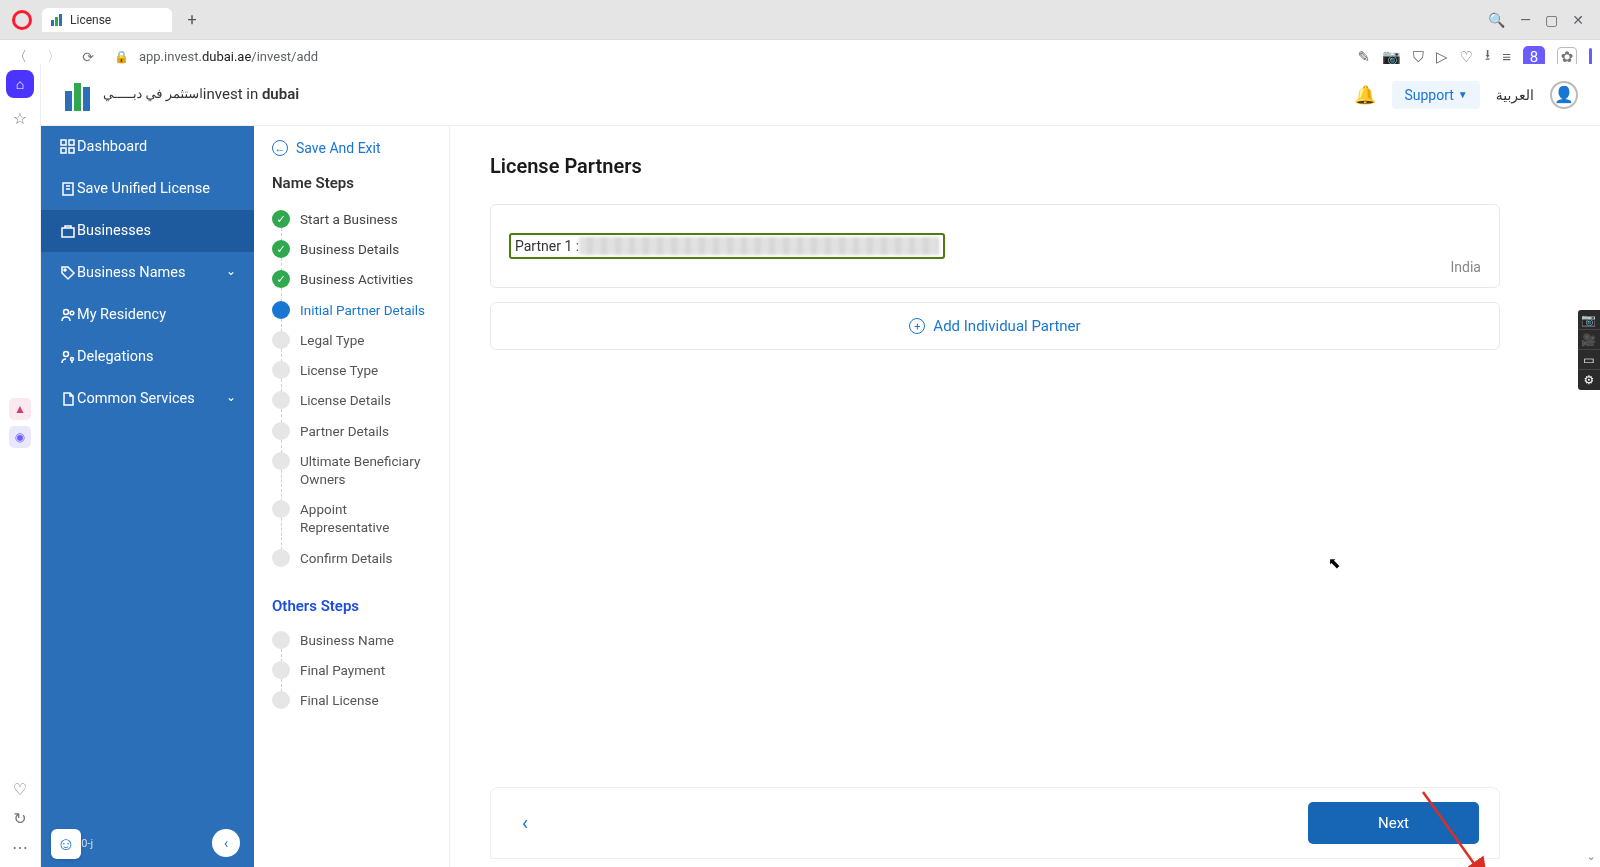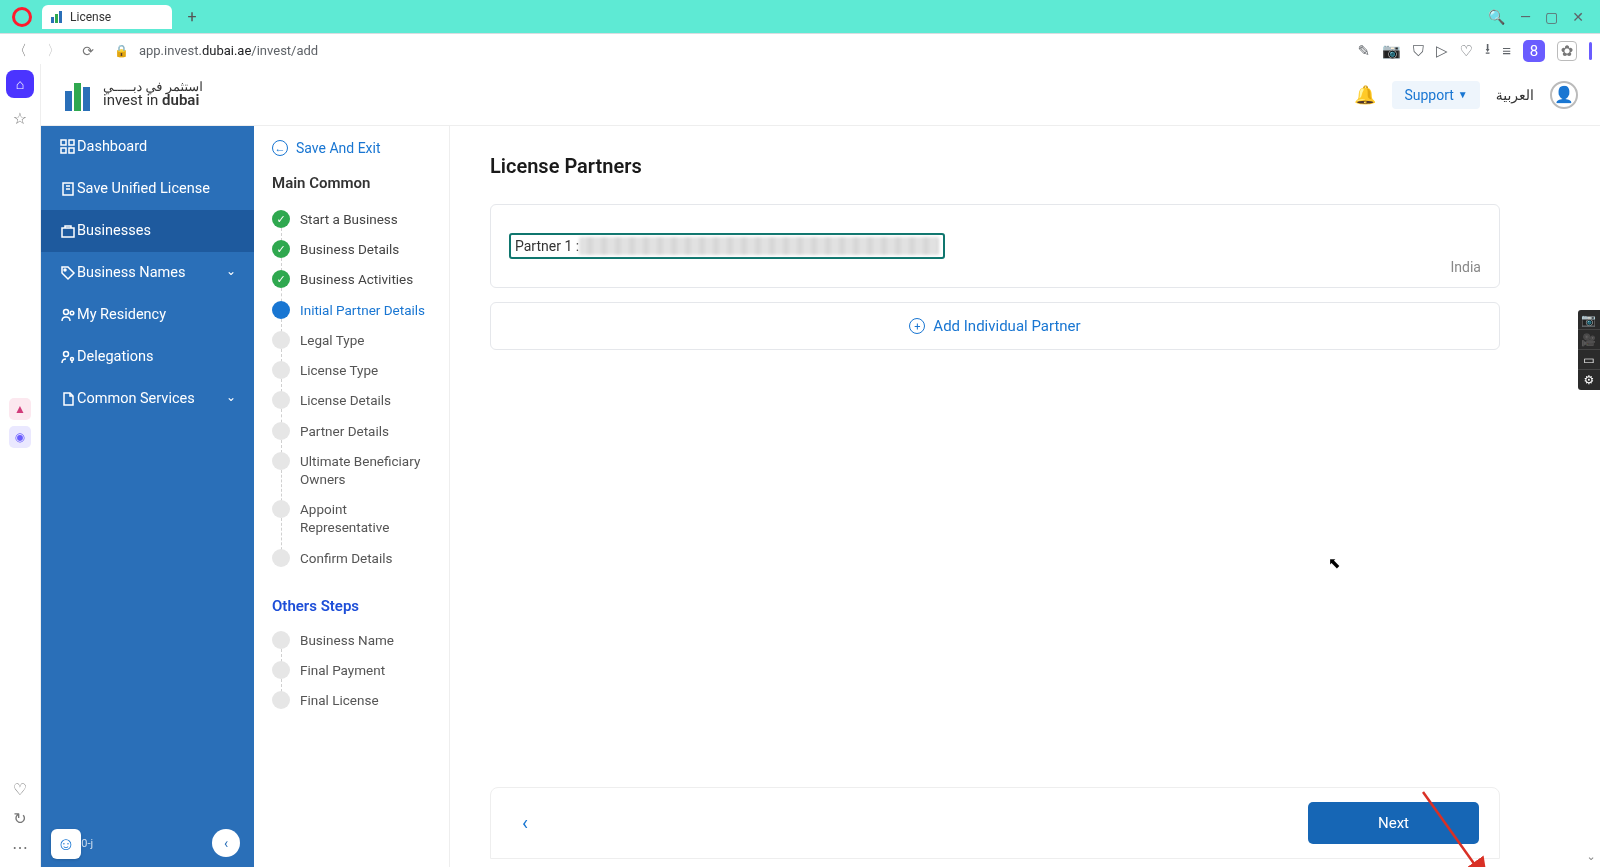--- a/index.html
+++ b/index.html
@@ -1,19 +1,19 @@
 <!DOCTYPE html>
 <html><head>
 <meta charset="utf-8">
 <style>
 * { margin: 0; padding: 0; box-sizing: border-box; font-family: -apple-system, BlinkMacSystemFont, "Segoe UI", Roboto, Arial, sans-serif; }
 html, body { width: 1600px; height: 867px; overflow: hidden; background: #fff; }
 
 
-.browser-top { height: 34px; background: #5eead4; display: flex; align-items: center; padding: 0 6px; border-bottom: 1px solid #d8dde1; }
+.browser-top { height: 40px; background: #e5e5e5; display: flex; align-items: center; padding: 0 6px; border-bottom: 1px solid #d8dde1; }
 .opera-logo { width: 20px; height: 20px; border-radius: 50%; border: 3px solid #ff1b2d; margin-left: 6px; margin-right: 10px; }
 .tab { background: #fff; height: 24px; border-radius: 6px 6px 0 0; display: flex; align-items: center; padding: 0 28px 0 8px; font-size: 12px; color: #333; min-width: 130px; position: relative; }
 .tab-favicon { width: 14px; height: 14px; margin-right: 6px; display:flex; align-items:center; justify-content:center; }
 .new-tab { margin-left: 10px; width: 20px; height: 20px; display:flex; align-items:center; justify-content:center; color:#555; font-size:16px; }
 .browser-right-icons { margin-left:auto; display:flex; gap:14px; align-items:center; padding-right:10px; color:#5f6368; }
 .browser-right-icons span { font-size:14px; cursor:pointer; }
 
 
 .addr-row { height: 34px; background:#fff; display:flex; align-items:center; padding:0 8px; border-bottom:1px solid #e6e6e6; gap:10px; }
 .nav-btn { width:24px; height:24px; display:flex; align-items:center; justify-content:center; color:#777; font-size:14px; }
@@ -31,21 +31,21 @@
 .opera-sidebar .home-btn { width:28px; height:28px; background:#4b34ff; border-radius:8px; display:flex; align-items:center; justify-content:center; color:#fff; font-size:14px; }
 .opera-sidebar .star-btn { width:24px; height:24px; display:flex; align-items:center; justify-content:center; color:#777; font-size:16px; }
 .opera-sidebar .bottom-icons { margin-top:auto; margin-bottom:10px; display:flex; flex-direction:column; gap:10px; align-items:center; color:#777; font-size:16px; }
 .opera-sidebar .ext-box { width:22px; height:22px; border-radius:5px; display:flex; align-items:center; justify-content:center; font-size:12px; }
 
 
 .app-area { position:absolute; left:41px; top:64px; right:0; bottom:0; display:flex; flex-direction:column; }
 .app-header { height:62px; background:#fff; display:flex; align-items:center; padding:0 22px; border-bottom:1px solid #eee; }
 .logo-wrap { display:flex; align-items:center; gap:10px; }
 .logo-svg { width:30px; height:36px; }
-.logo-text { display:flex; flex-direction:column; line-height:1.05; }
+.logo-text { display:flex; flex-direction:row; line-height:1.05; }
 .logo-ar { font-size:13px; color:#333; letter-spacing:0.5px; }
 .logo-en { font-size:15px; color:#333; }
 .logo-en b { font-weight:400; }
 .logo-en .d { font-weight:600; }
 .app-header-right { margin-left:auto; display:flex; align-items:center; gap:16px; }
 .bell { color:#666; font-size:18px; }
 .support-btn { background:#eef5fc; color:#1976d2; padding:6px 12px; border-radius:4px; font-size:14px; display:flex; align-items:center; gap:4px; }
 .lang-link { color:#333; font-size:14px; }
 .avatar-circle { width:28px; height:28px; border:2px solid #bbb; border-radius:50%; display:flex; align-items:center; justify-content:center; color:#888; font-size:16px; }
 
@@ -79,21 +79,21 @@
 
 .others-heading { font-size:15px; font-weight:600; color:#1d4ed8; margin-top:24px; margin-bottom:10px; }
 
 
 .main-content { flex:1; background:#fff; position:relative; padding:28px 40px 0 40px; overflow:hidden; }
 .content-inner { max-width:1010px; }
 .page-title { font-size:20px; font-weight:600; color:#1a1a1a; margin-bottom:26px; }
 .partner-card { border:1px solid #e5e7eb; border-radius:6px; padding:12px 18px; display:flex; align-items:center; justify-content:space-between; margin-bottom:14px; }
 .partner-left { display:flex; align-items:center; gap:6px; }
 .partner-label { font-size:14px; color:#333; }
-.partner-redacted { border:2px solid #0f766e; border-radius:3px; padding:2px 4px; display:inline-flex; align-items:center; }
+.partner-redacted { border:2px solid #4d7c0f; border-radius:3px; padding:2px 4px; display:inline-flex; align-items:center; }
 .redacted-bar { display:inline-block; width:360px; height:18px; background:repeating-linear-gradient(90deg,#e1e1e1 0 8px,#d7d7d7 8px 14px); filter:blur(1.5px); border-radius:2px; }
 .partner-country { font-size:14px; color:#888;margin-top:42px; }
 .add-partner-btn { border:1px solid #e5e7eb; border-radius:6px; padding:14px; text-align:center; display:flex; align-items:center; justify-content:center; gap:8px; color:#1976d2; font-size:15px; cursor:pointer; background:#fff; width:100%; }
 .add-icon { width:16px; height:16px; border:1.5px solid #1976d2; border-radius:50%; display:flex; align-items:center; justify-content:center; font-size:11px; line-height:1; }
 .hint-text { font-size:12.5px; color:#9aa0a6; margin-top:10px; }
 
 
 .footer-bar { position:absolute; left:40px; right:40px; bottom:8px; background:#fff; border:1px solid #eee; border-radius:8px 8px 0 0; padding:14px 20px; display:flex; align-items:center; justify-content:space-between; max-width:1010px; }
 .back-btn { width:28px; height:28px; display:flex; align-items:center; justify-content:center; color:#1976d2; font-size:20px; cursor:pointer; }
 .next-btn { background:#1666b5; color:#fff; border:none; border-radius:5px; padding:12px 70px; font-size:15px; cursor:pointer; }
@@ -277,21 +277,21 @@
         <div class="collapse-btn">‹</div>
       </div>
       <div class="chat-bubble">☺</div>
     </nav>
 
     <aside class="steps-col">
       <div class="save-exit">
         <span class="save-exit-icon">←</span>
         <span>Save And Exit</span>
       </div>
-      <div class="steps-heading">Main Common</div>
+      <div class="steps-heading">Name Steps</div>
       <ul class="step-list" id="main-steps">
           <li class="step-item done">
             <span class="step-dot">✓</span>
             <span class="step-label">Start a Business</span>
           </li>
           <li class="step-item done">
             <span class="step-dot">✓</span>
             <span class="step-label">Business Details</span>
           </li>
           <li class="step-item done">

